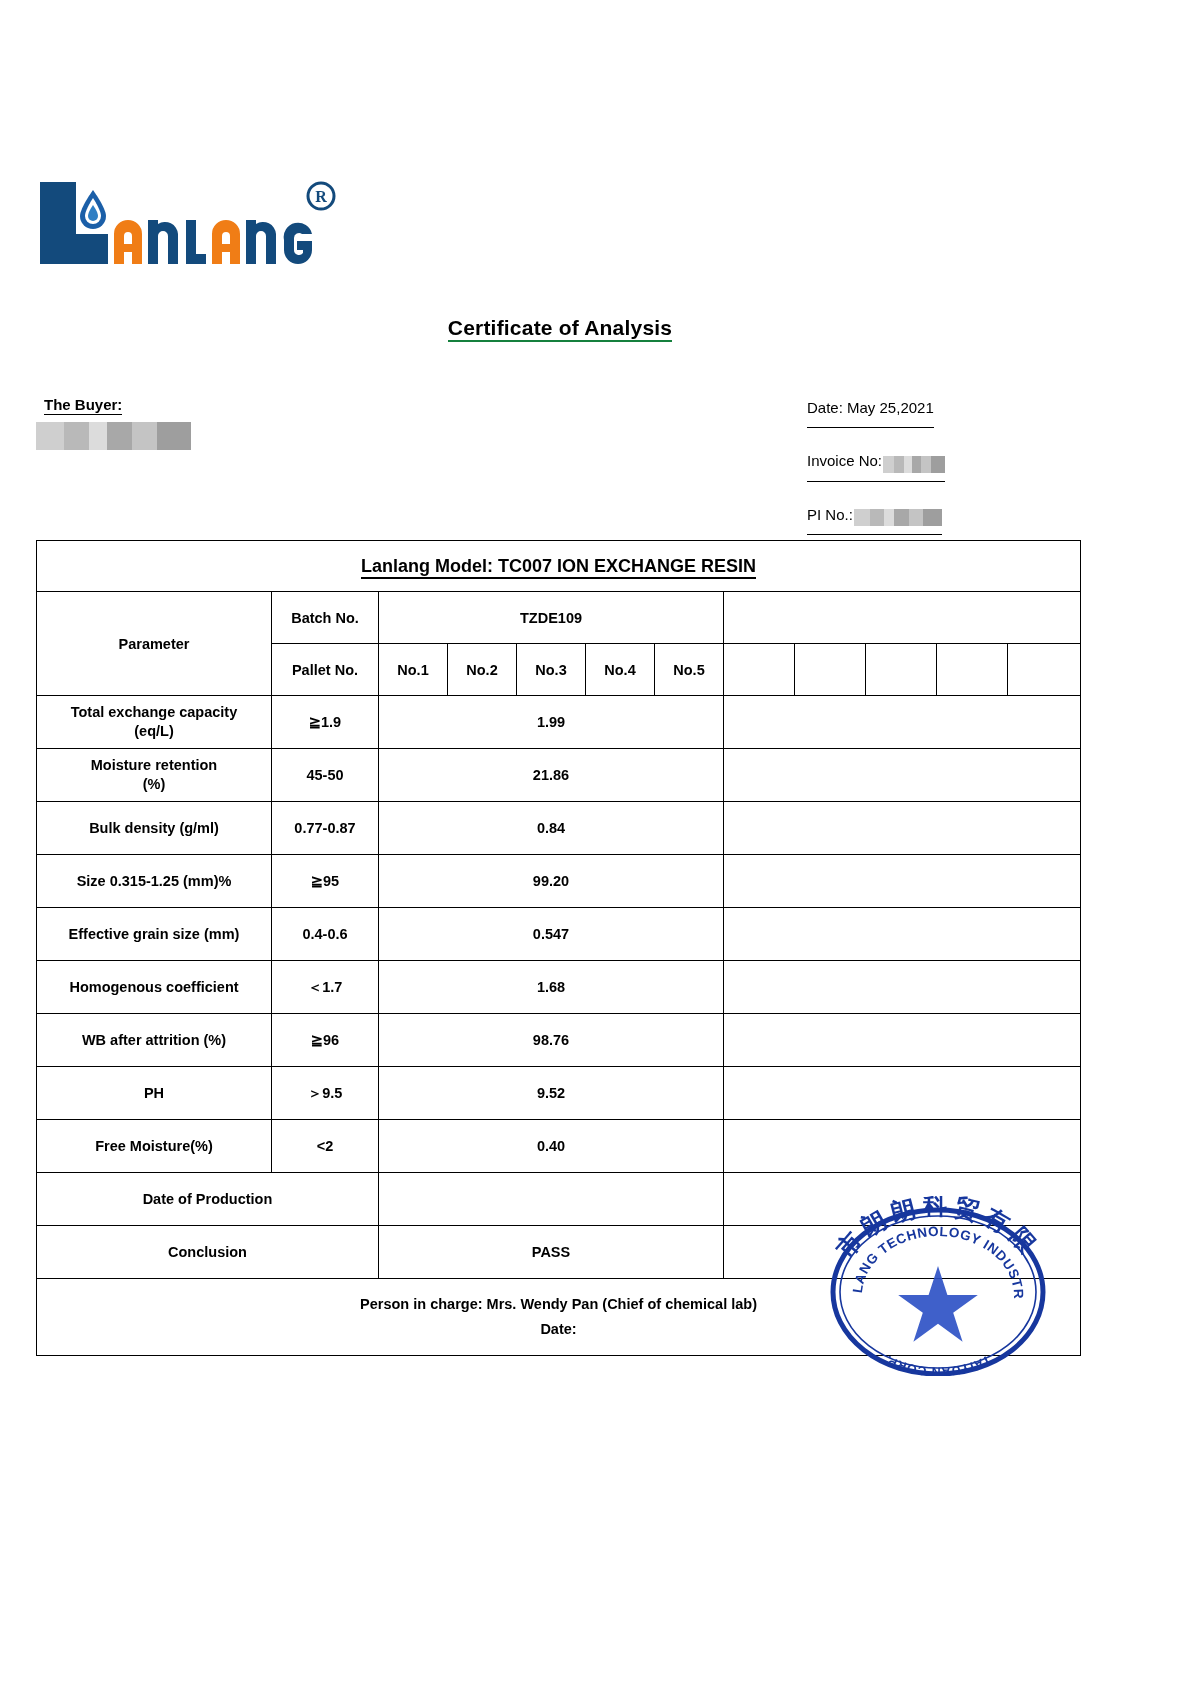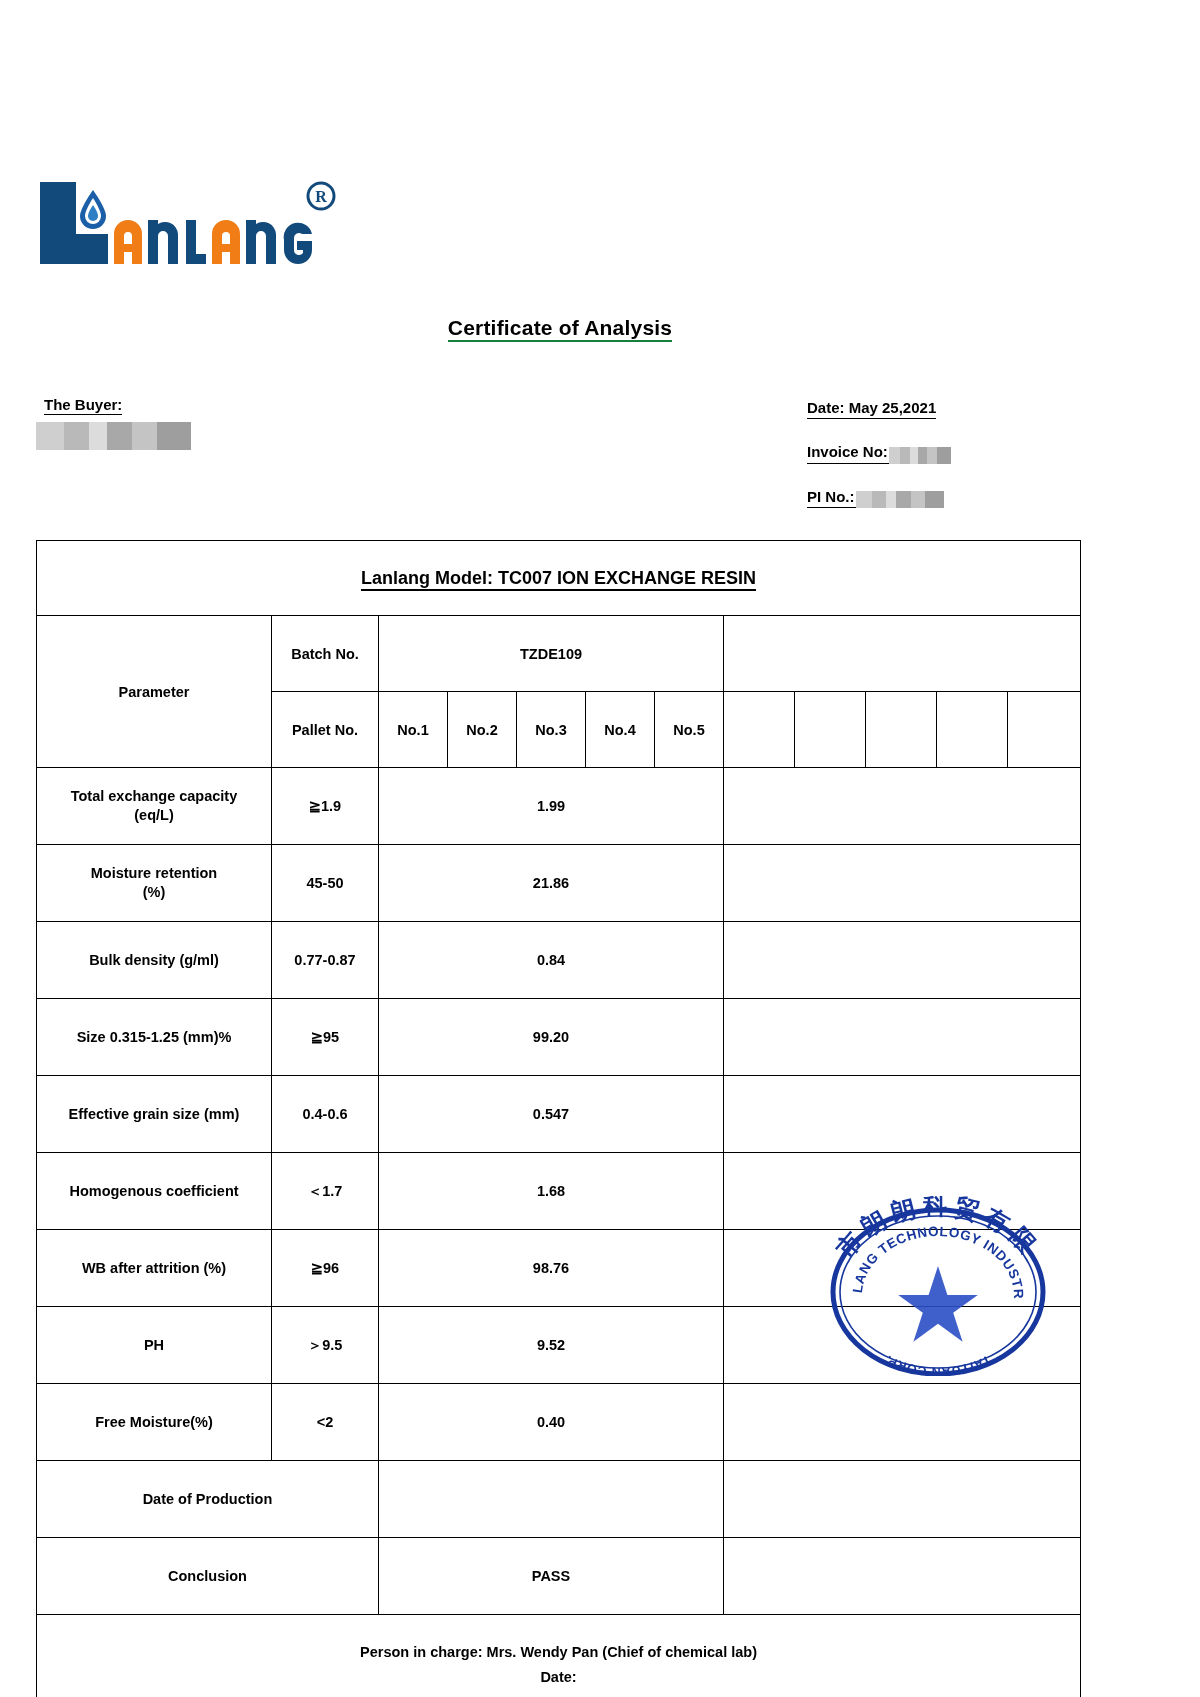--- a/index.html
+++ b/index.html
@@ -85,23 +85,23 @@
     width: 260px;
     text-align: left;
   }
   .meta-row {
     margin-bottom: 23px;
     white-space: nowrap;
   }
   .meta-inner {
     display: inline-block;
     border-bottom: 1.5px solid #000;
-    padding-bottom: 1px;
+    padding-bottom: 10px;
     font-size: 15px;
-    font-weight: bold;
+    font-weight: normal;
     line-height: 19px;
   }
   .meta-inner .redact {
     height: 17px;
     margin-left: 1px;
     position: relative;
     top: 2px;
   }
   #invoice-redact { width: 62px; }
   #pi-redact { width: 88px; }
@@ -114,21 +114,21 @@
     width: 1044px;
     border-collapse: collapse;
     table-layout: fixed;
   }
   #coa-table td {
     border: 1.6px solid #000;
     font-size: 14.5px;
     font-weight: bold;
     text-align: center;
     vertical-align: middle;
-    padding: 12px;
+    padding: 0;
   }
   .title-cell {
     height: 50px;
     font-size: 18px !important;
   }
   .title-cell span {
     border-bottom: 2px solid #000;
     padding-bottom: 1px;
   }
   .hdr-cell { height: 51px; }

